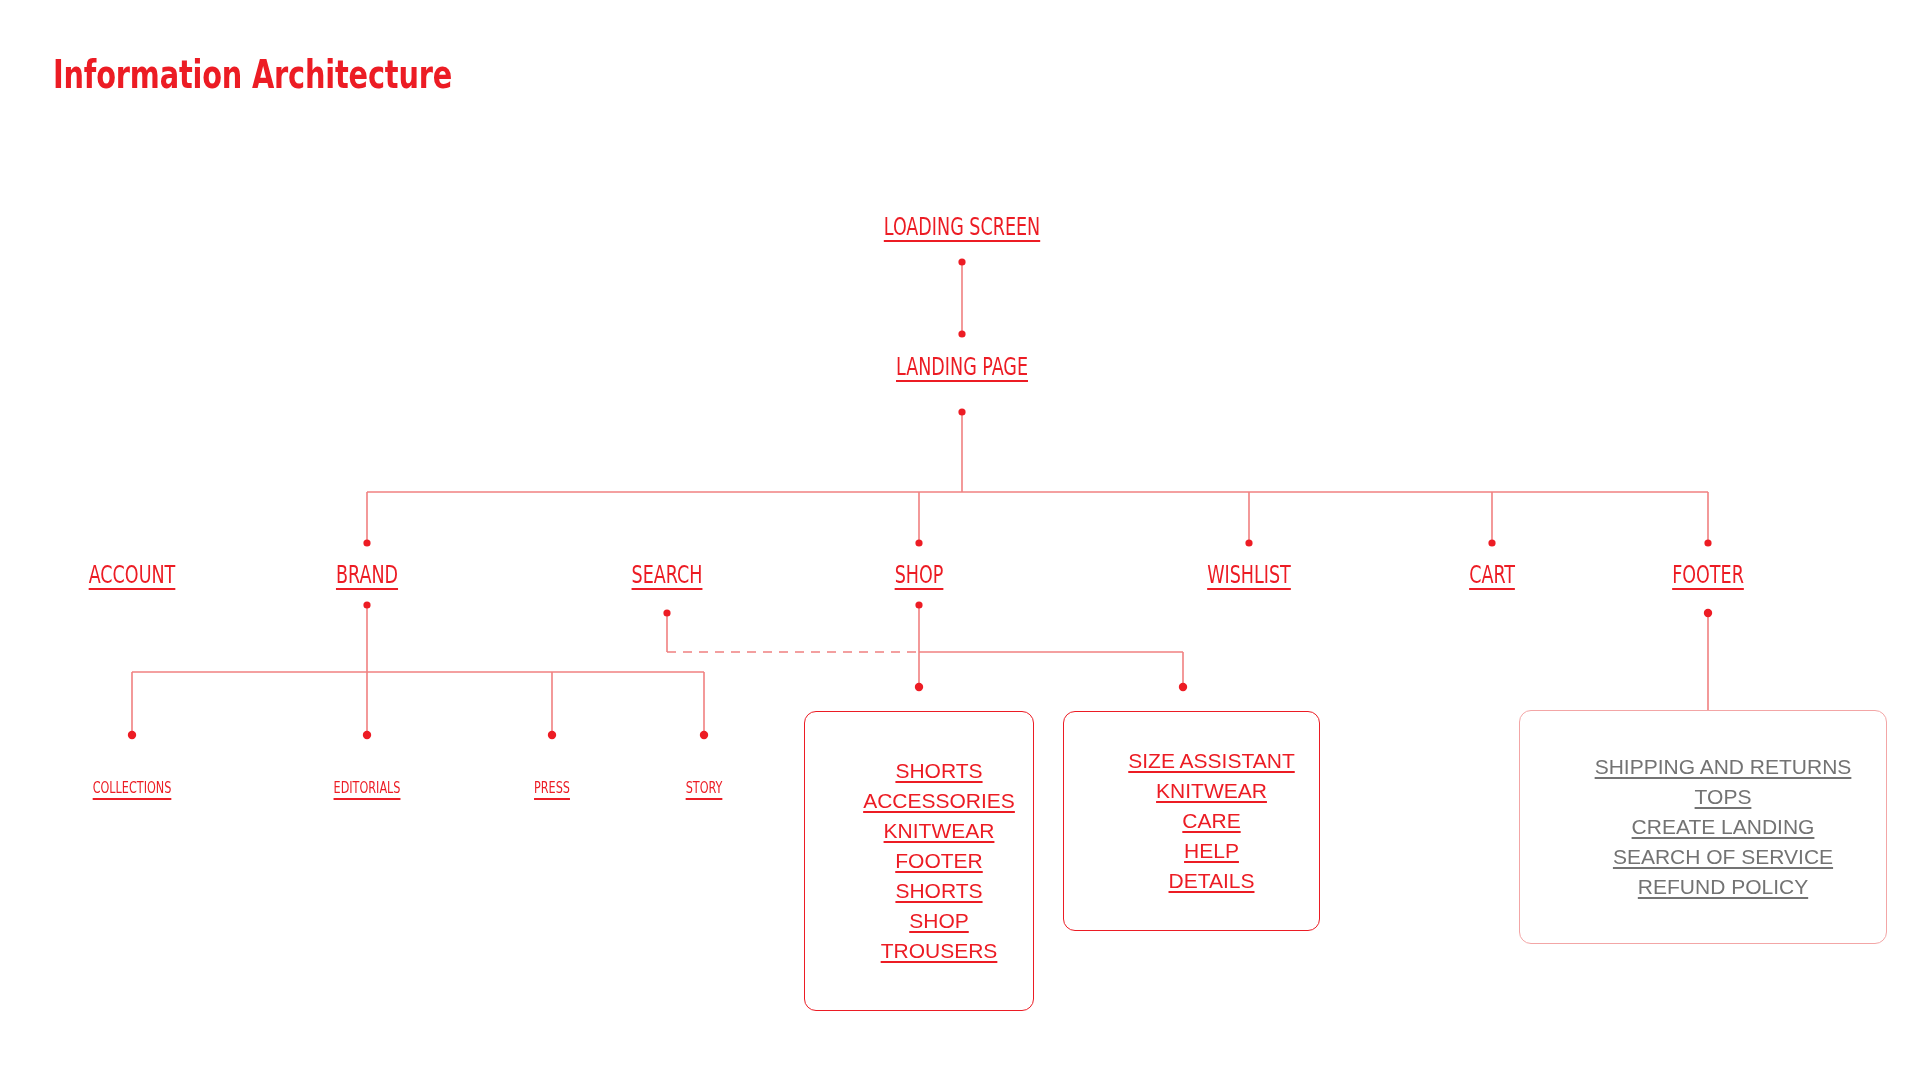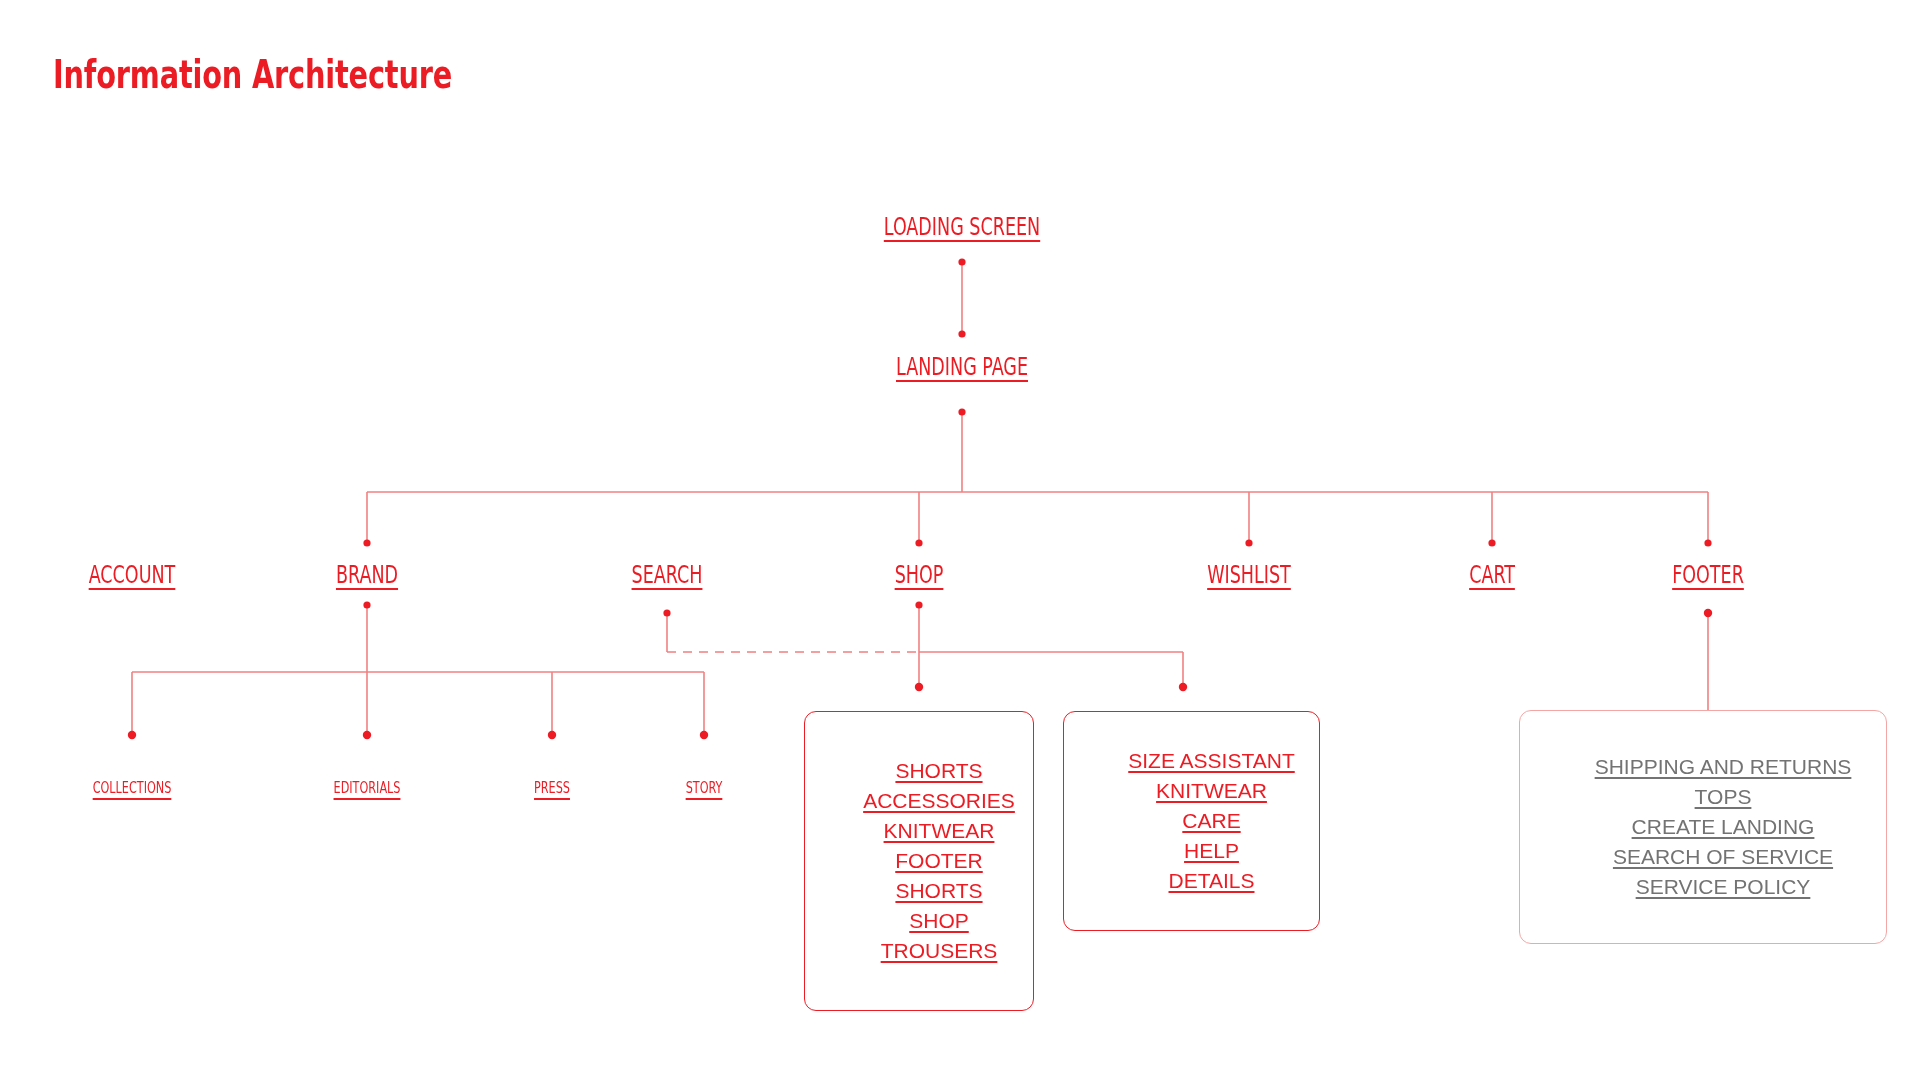--- a/index.html
+++ b/index.html
@@ -163,16 +163,16 @@
     <div class="item">CARE</div>
     <div class="item">HELP</div>
     <div class="item">DETAILS</div>
   </div>
 
   <div class="box faded" style="left:1519px;top:710px;width:368px;height:234px;">
     <div class="item">SHIPPING AND RETURNS</div>
     <div class="item">TOPS</div>
     <div class="item">CREATE LANDING</div>
     <div class="item">SEARCH OF SERVICE</div>
-    <div class="item">SERVICE POLICY</div>
+    <div class="item">REFUND POLICY</div>
   </div>
 
 </div>
 
 </body></html>

